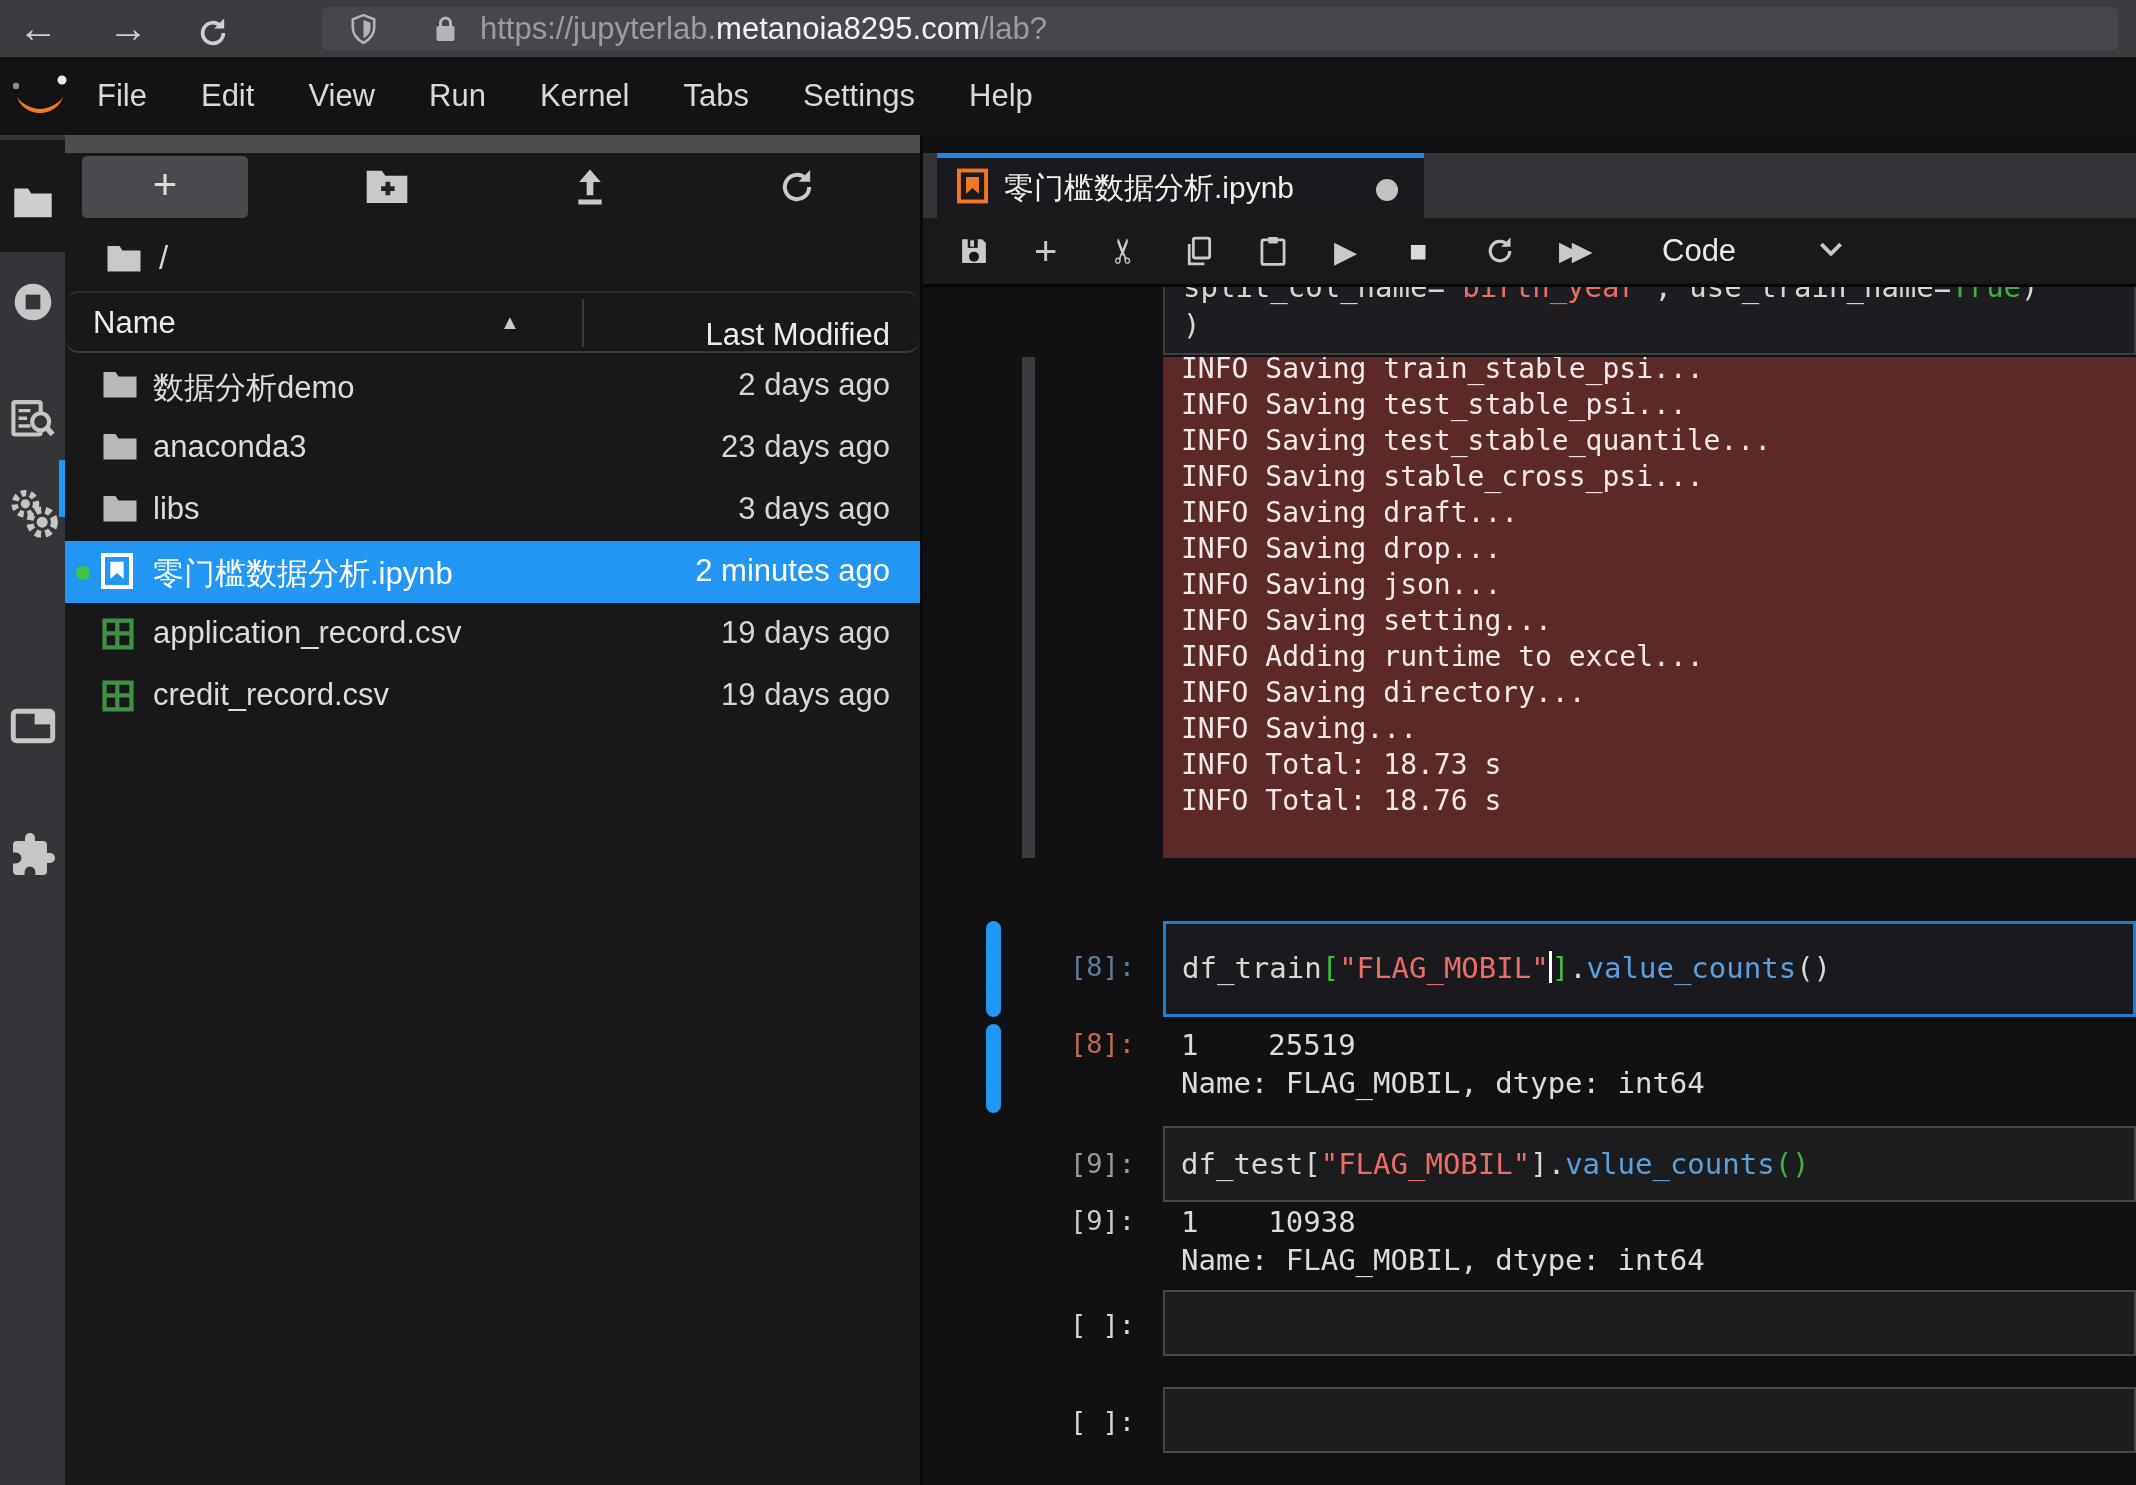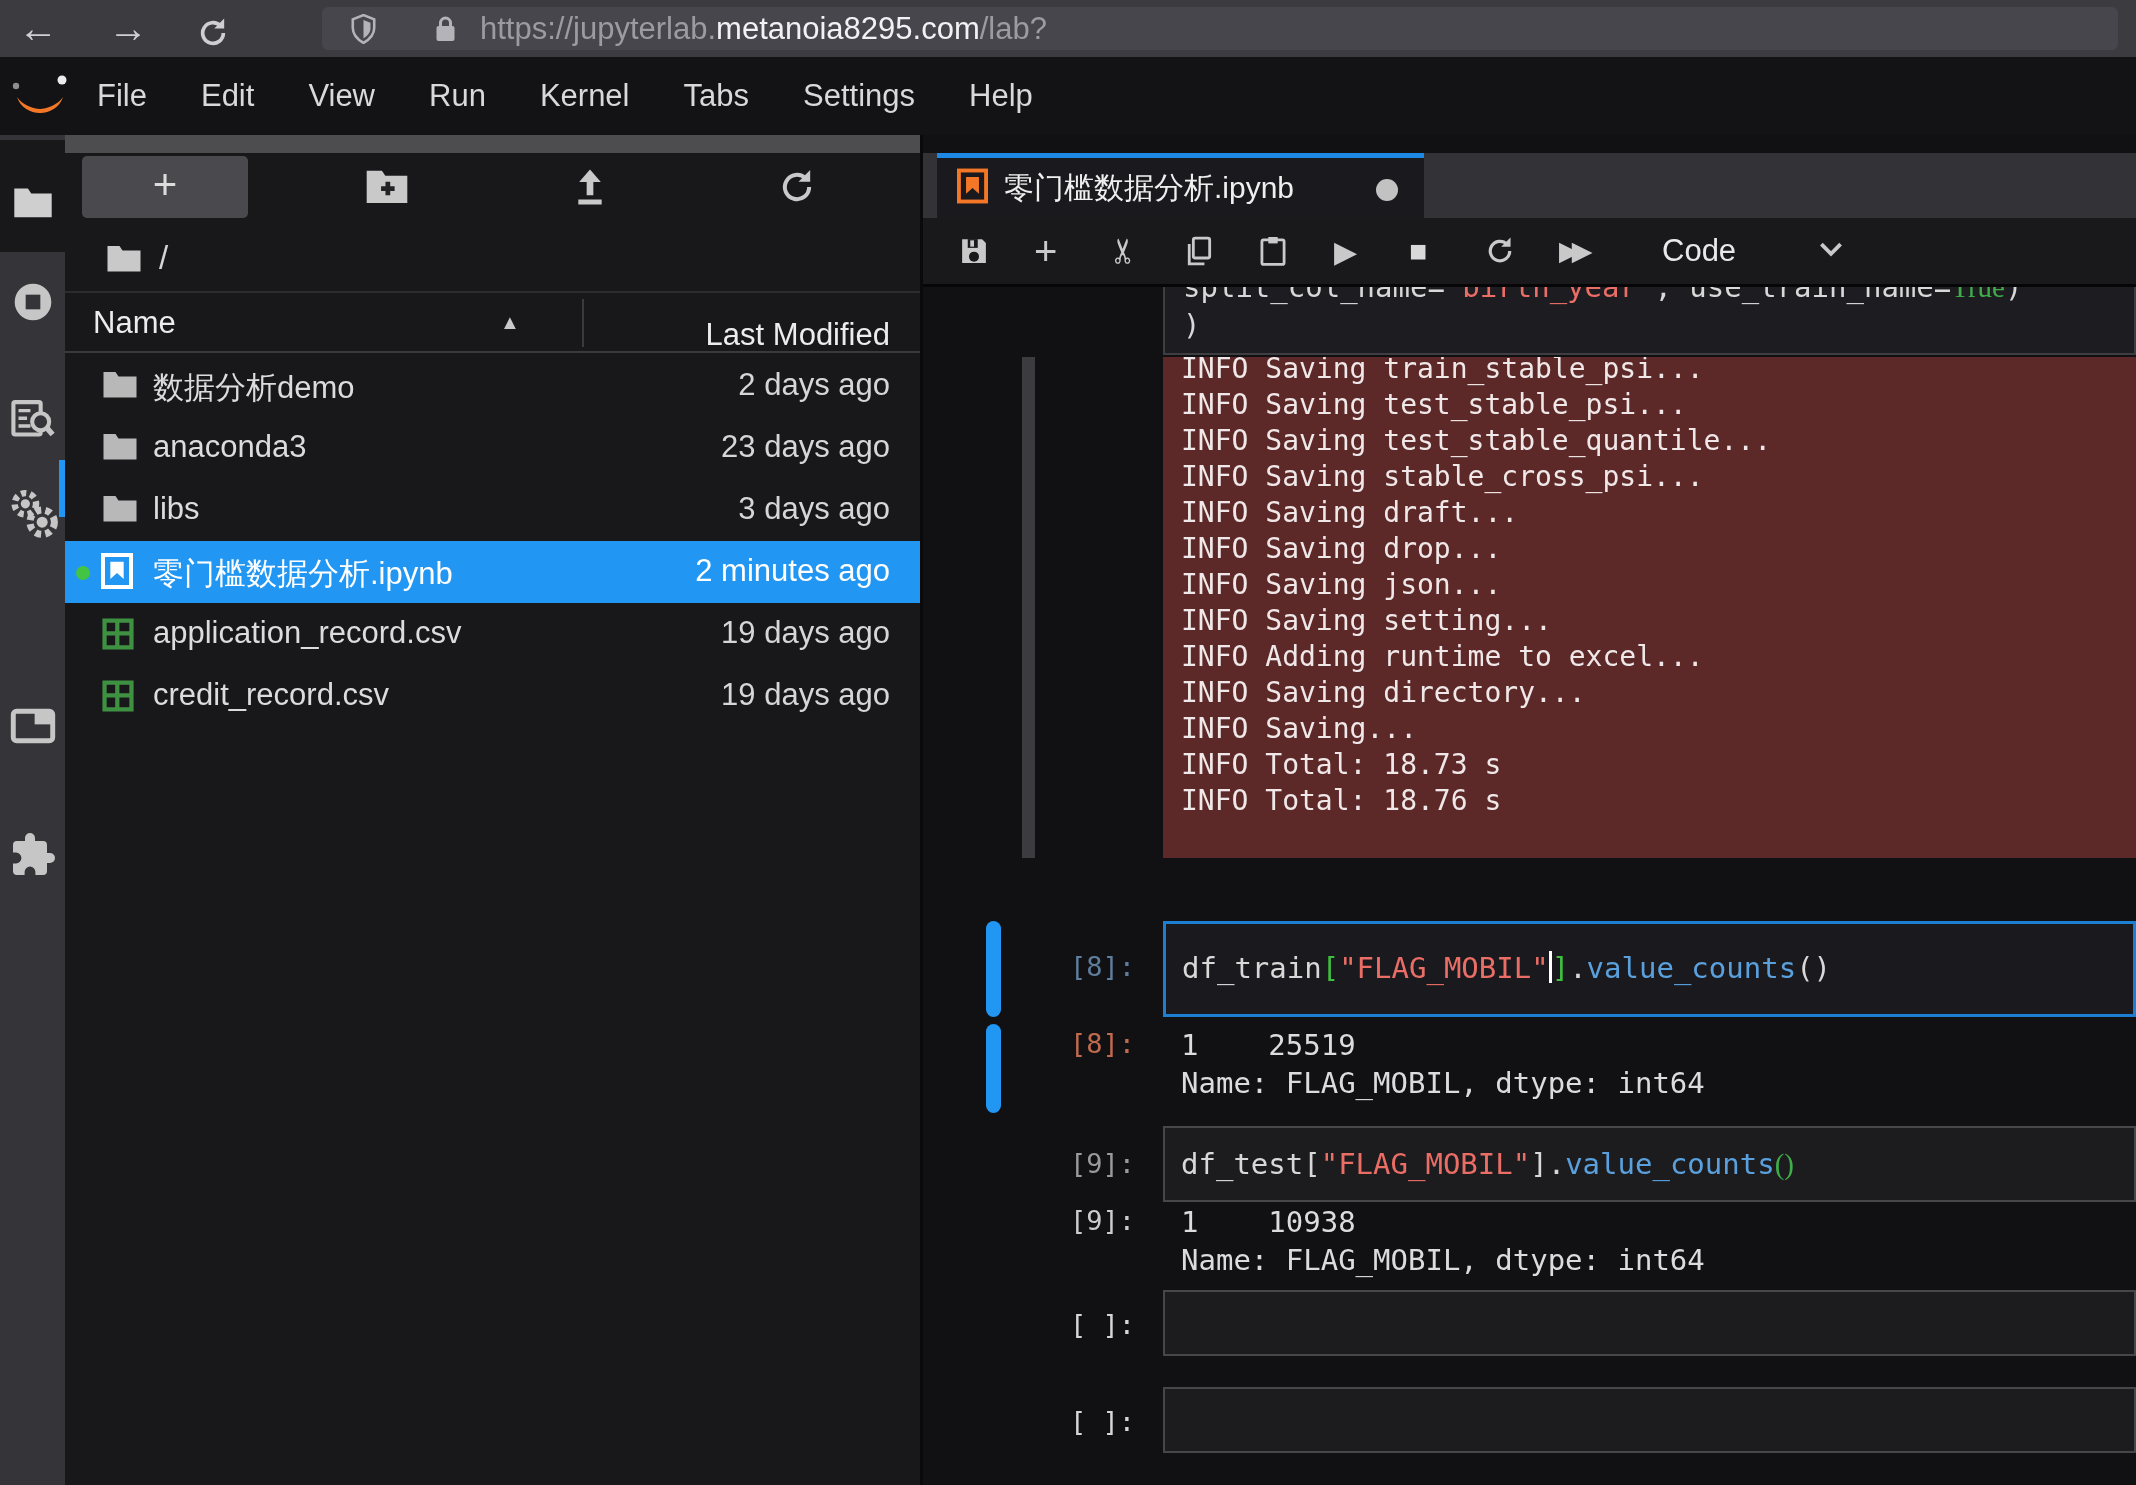--- a/index.html
+++ b/index.html
@@ -32,21 +32,21 @@
   .sb-ic { position:absolute; left:0; width:65px; display:flex; justify-content:center; color:#c6c6c6; }
   .sb-badge { position:absolute; left:59px; top:325px; width:6px; height:57px; background:#2196f3; }
 
   
   .fb { position:absolute; left:65px; top:153px; width:855px; height:1332px; background:#18181b; }
   .fb-toolbar { position:absolute; left:0; top:0; width:855px; height:72px; }
   .fb-new { position:absolute; left:17px; top:3px; width:166px; height:62px; background:#4a4a4e; border-radius:5px; color:#dcdcdc; font-size:42px; text-align:center; line-height:58px; }
   .fb-tool-ic { position:absolute; top:14px; }
   .fb-crumb { position:absolute; left:0; top:72px; width:855px; height:66px; display:flex; align-items:center; }
   .crumb-slash { font-size:33px; color:#d4d4d4; margin-left:16px; }
-  .fb-head { position:absolute; left:0; top:138px; width:855px; height:62px; border-top:2px solid #2c2c2f; border-bottom:2px solid #3a3a3e; }
+  .fb-head { position:absolute; left:0; top:138px; width:855px; height:62px; border-top:2px solid #2c2c2f; border-bottom:2px solid #3a3a3e;border-radius:14px; }
   .fb-head .hname { position:absolute; left:28px; top:12px; font-size:31px; color:#ececec; }
   .fb-head .hsort { position:absolute; left:435px; top:18px; font-size:20px; color:#c9c9c9; }
   .fb-head .hdiv { position:absolute; left:517px; top:6px; width:2px; height:48px; background:#3a3a3e; }
   .fb-head .hmod { position:absolute; right:30px; top:12px; font-size:31px; color:#ececec;margin-top:12px; }
   .fb-rows { position:absolute; left:0; top:202px; width:855px; }
   .fb-row { position:relative; height:62px;padding-left:24px; }
   .fb-row.sel { background:#2196f3; }
   .row-ic { position:absolute; left:36px; top:14px; }
   .row-name { position:absolute; left:88px; top:12px; font-size:31px; color:#dcdcdc; white-space:nowrap; }
   .fb-row.sel .row-name, .fb-row.sel .row-date { color:#ffffff; }
@@ -91,21 +91,21 @@
   .cell8 { top:634px; height:96px; background:#1a1a1e; border:3px solid #1d7fd4; padding:27px 0 0 16px; }
   .cell9 { top:839px; height:76px; background:#1c1c1f; border:2px solid #47474b; padding:19px 0 0 16px; }
   .cell-empty { position:absolute; left:240px; right:0; height:66px; background:#1c1c1f; border:2px solid #47474b; }
   .ce1 { top:1003px; } .ce2 { top:1100px; }
 
   .out-line { position:absolute; left:258px; font-family:"DejaVu Sans Mono", monospace; font-size:29px; white-space:pre; color:#dcdcdc; }
   .o8a { top:741px; } .o8b { top:779px; }
   .o9a { top:918px; } .o9b { top:956px; }
 
   .tk-n { color:#d8d8d8; } .tk-s { color:#ea6d66; } .tk-m { color:#5aa0dd; }
-  .tk-bg { color:#3fbf3f; } .tk-pg { color:#3fae49;font-family:Liberation Serif, serif; }
+  .tk-bg { color:#3fbf3f; } .tk-pg { color:#3fae49; }
   .cursor { display:inline-block; width:3px; height:32px; background:#ffffff; vertical-align:-5px; }
 </style>
 </head>
 <body>
 
 <div id="screen">
 
   <div class="bbar">
     <span class="nav-ic nav-back">←</span>
     <span class="nav-ic nav-fwd">→</span>

